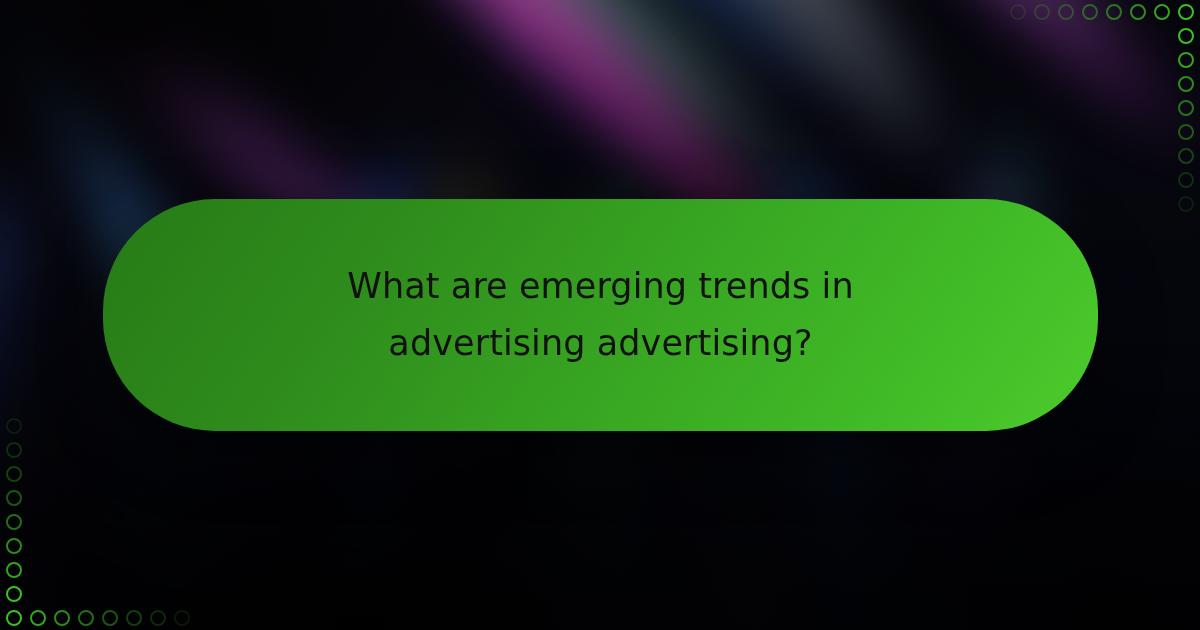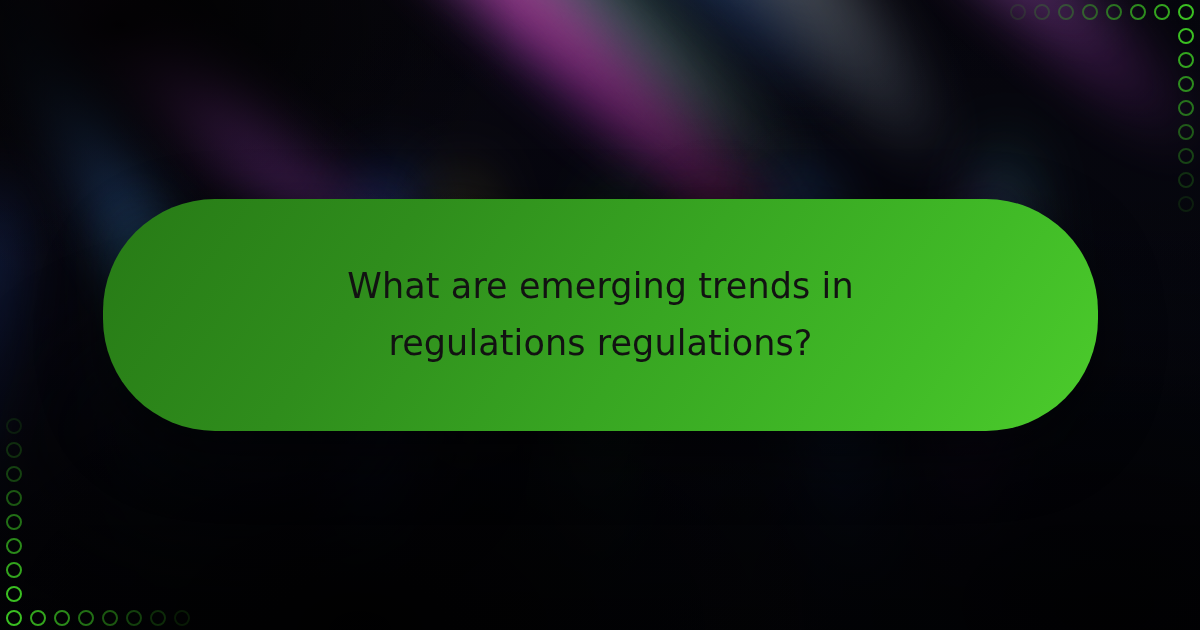--- a/index.html
+++ b/index.html
@@ -193,16 +193,16 @@
       <div class="dot" style="opacity: 0.86; width: 16px; height: 16px; border-color: rgb(59, 191, 34);"></div>
       <div class="dot" style="opacity: 0.72; width: 16px; height: 16px; border-color: rgb(59, 191, 34);"></div>
       <div class="dot" style="opacity: 0.58; width: 16px; height: 16px; border-color: rgb(59, 191, 34);"></div>
       <div class="dot" style="opacity: 0.45; width: 16px; height: 16px; border-color: rgb(59, 191, 34);"></div>
       <div class="dot" style="opacity: 0.33; width: 16px; height: 16px; border-color: rgb(59, 191, 34);"></div>
       <div class="dot" style="opacity: 0.22; width: 16px; height: 16px; border-color: rgb(59, 191, 34);"></div>
       <div class="dot" style="opacity: 0.13; width: 16px; height: 16px; border-color: rgb(59, 191, 34);"></div>
     </div>
 
   <div class="card">
-    <div class="card-text">What are emerging trends in regulations regulations?</div>
+    <div class="card-text">What are emerging trends in advertising advertising?</div>
   </div>
 
 </div>
 
 </body></html>

